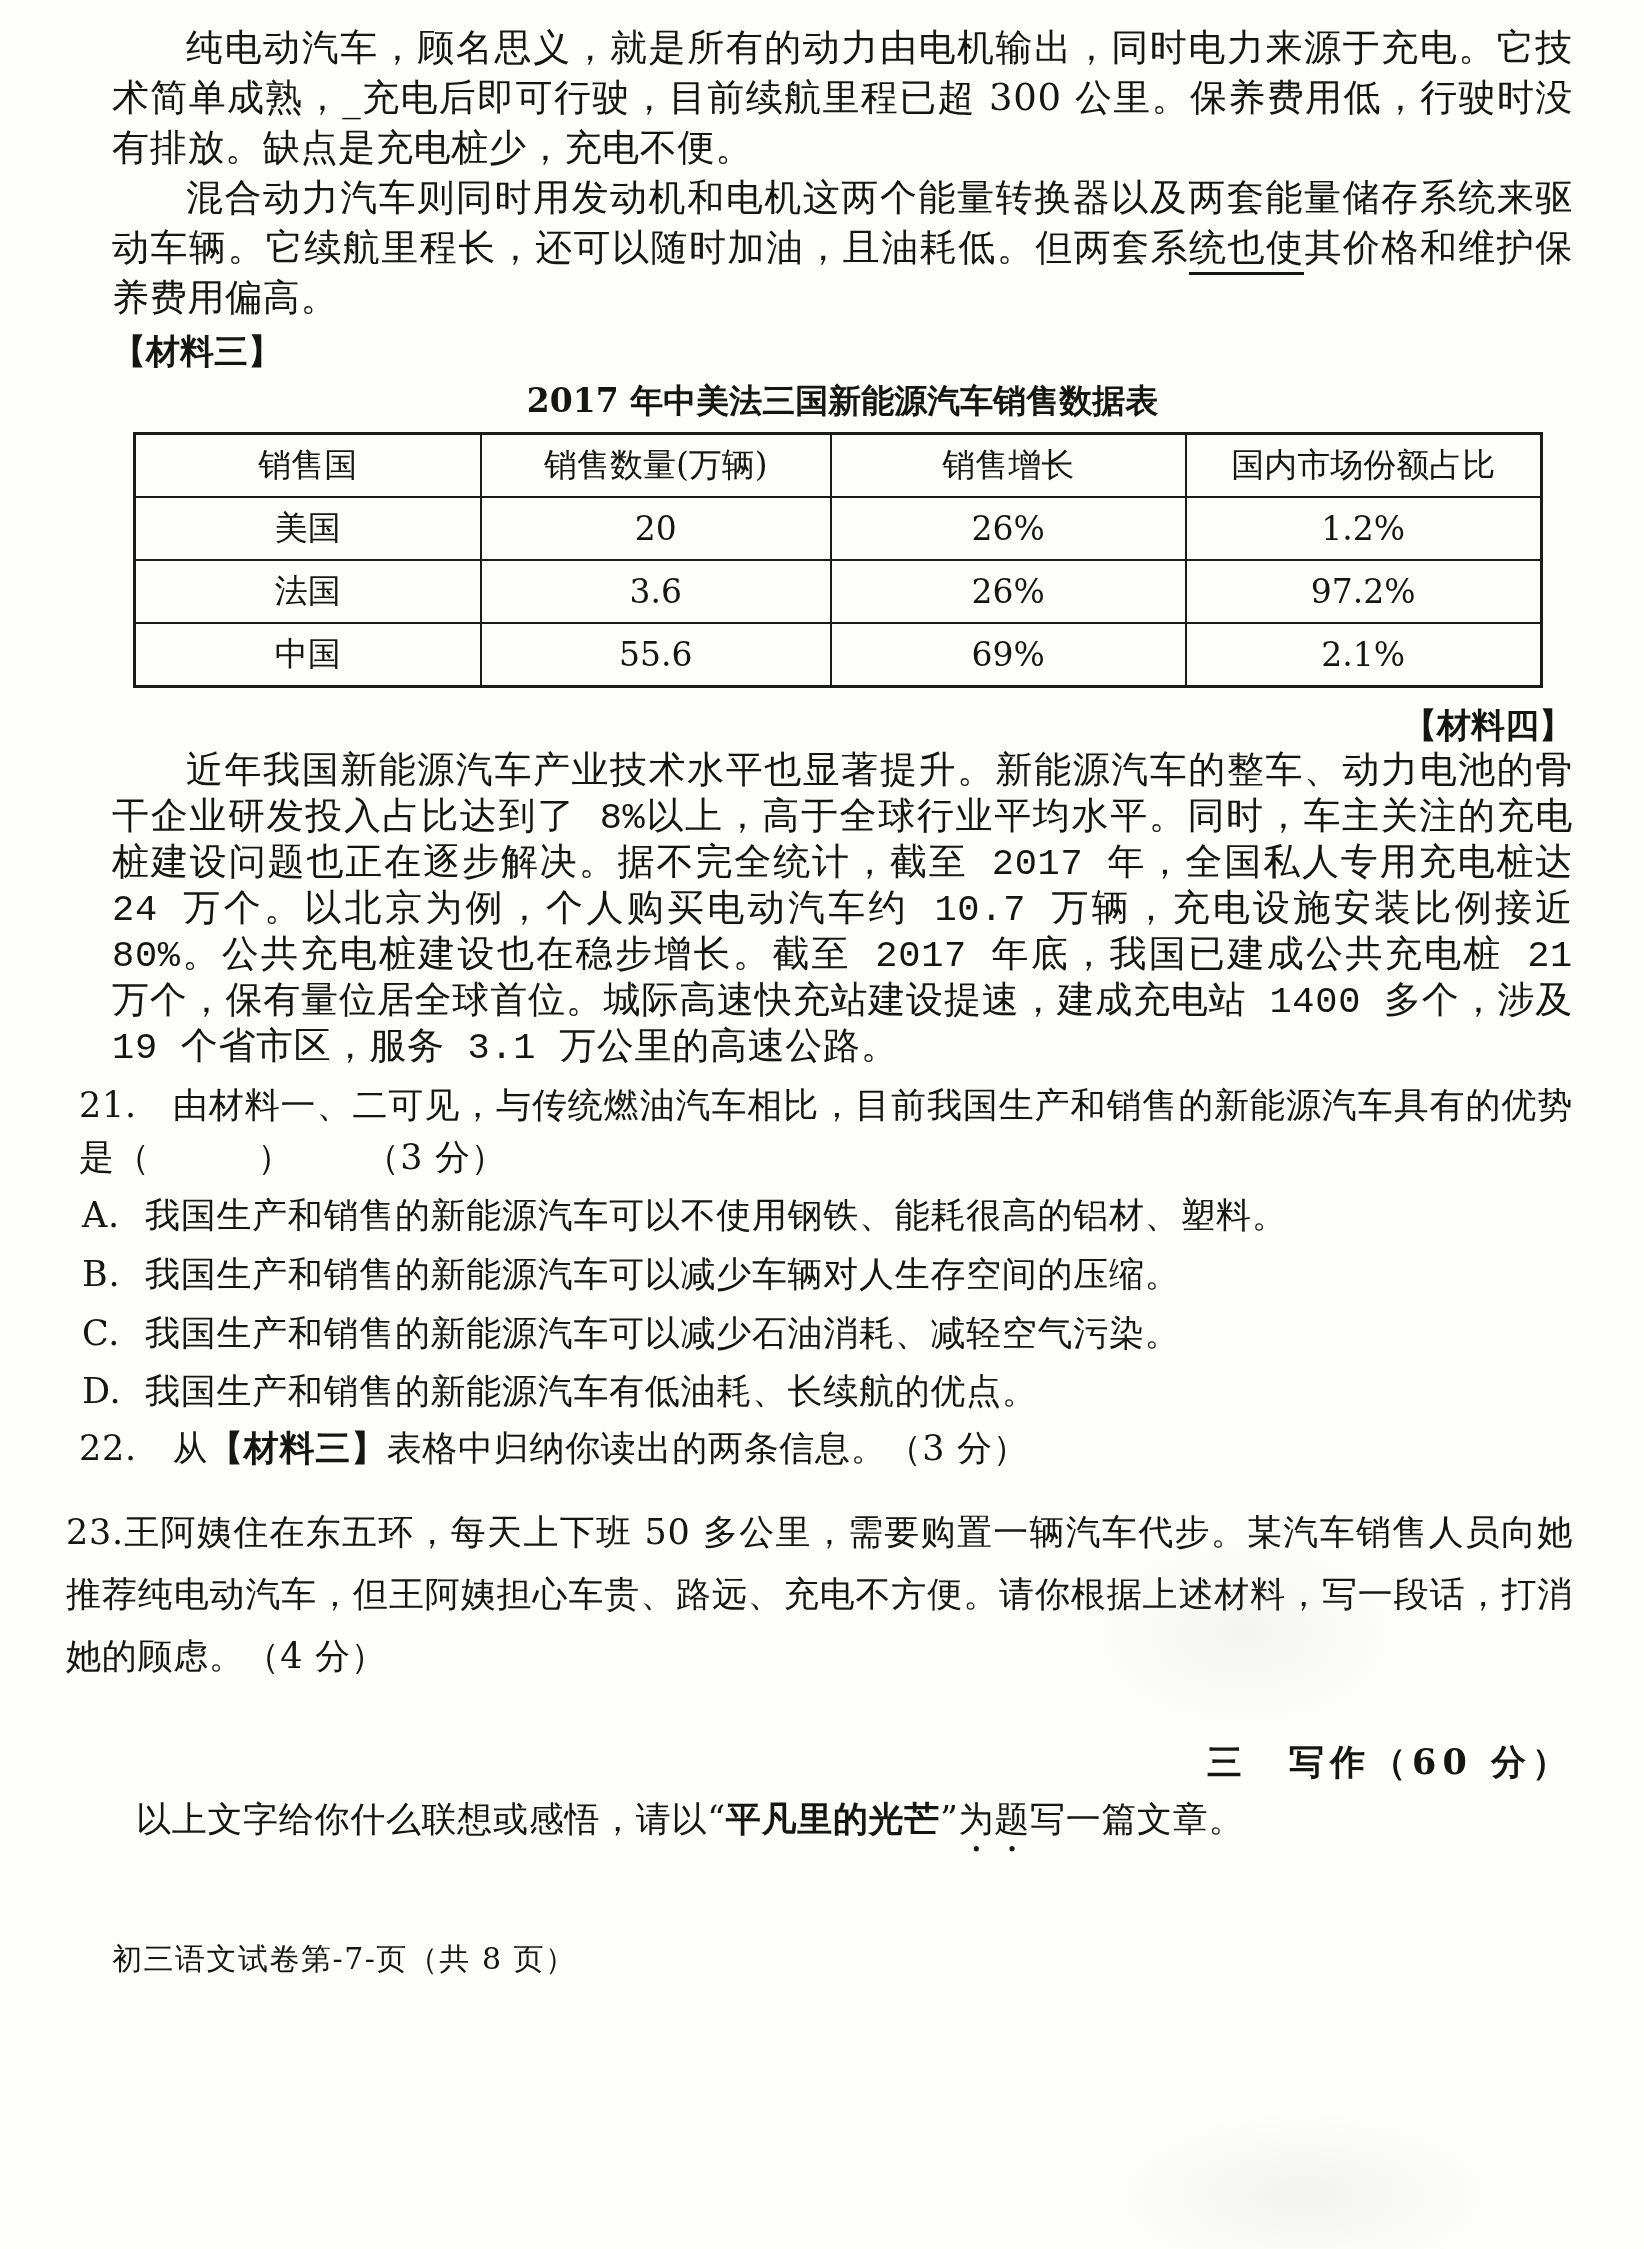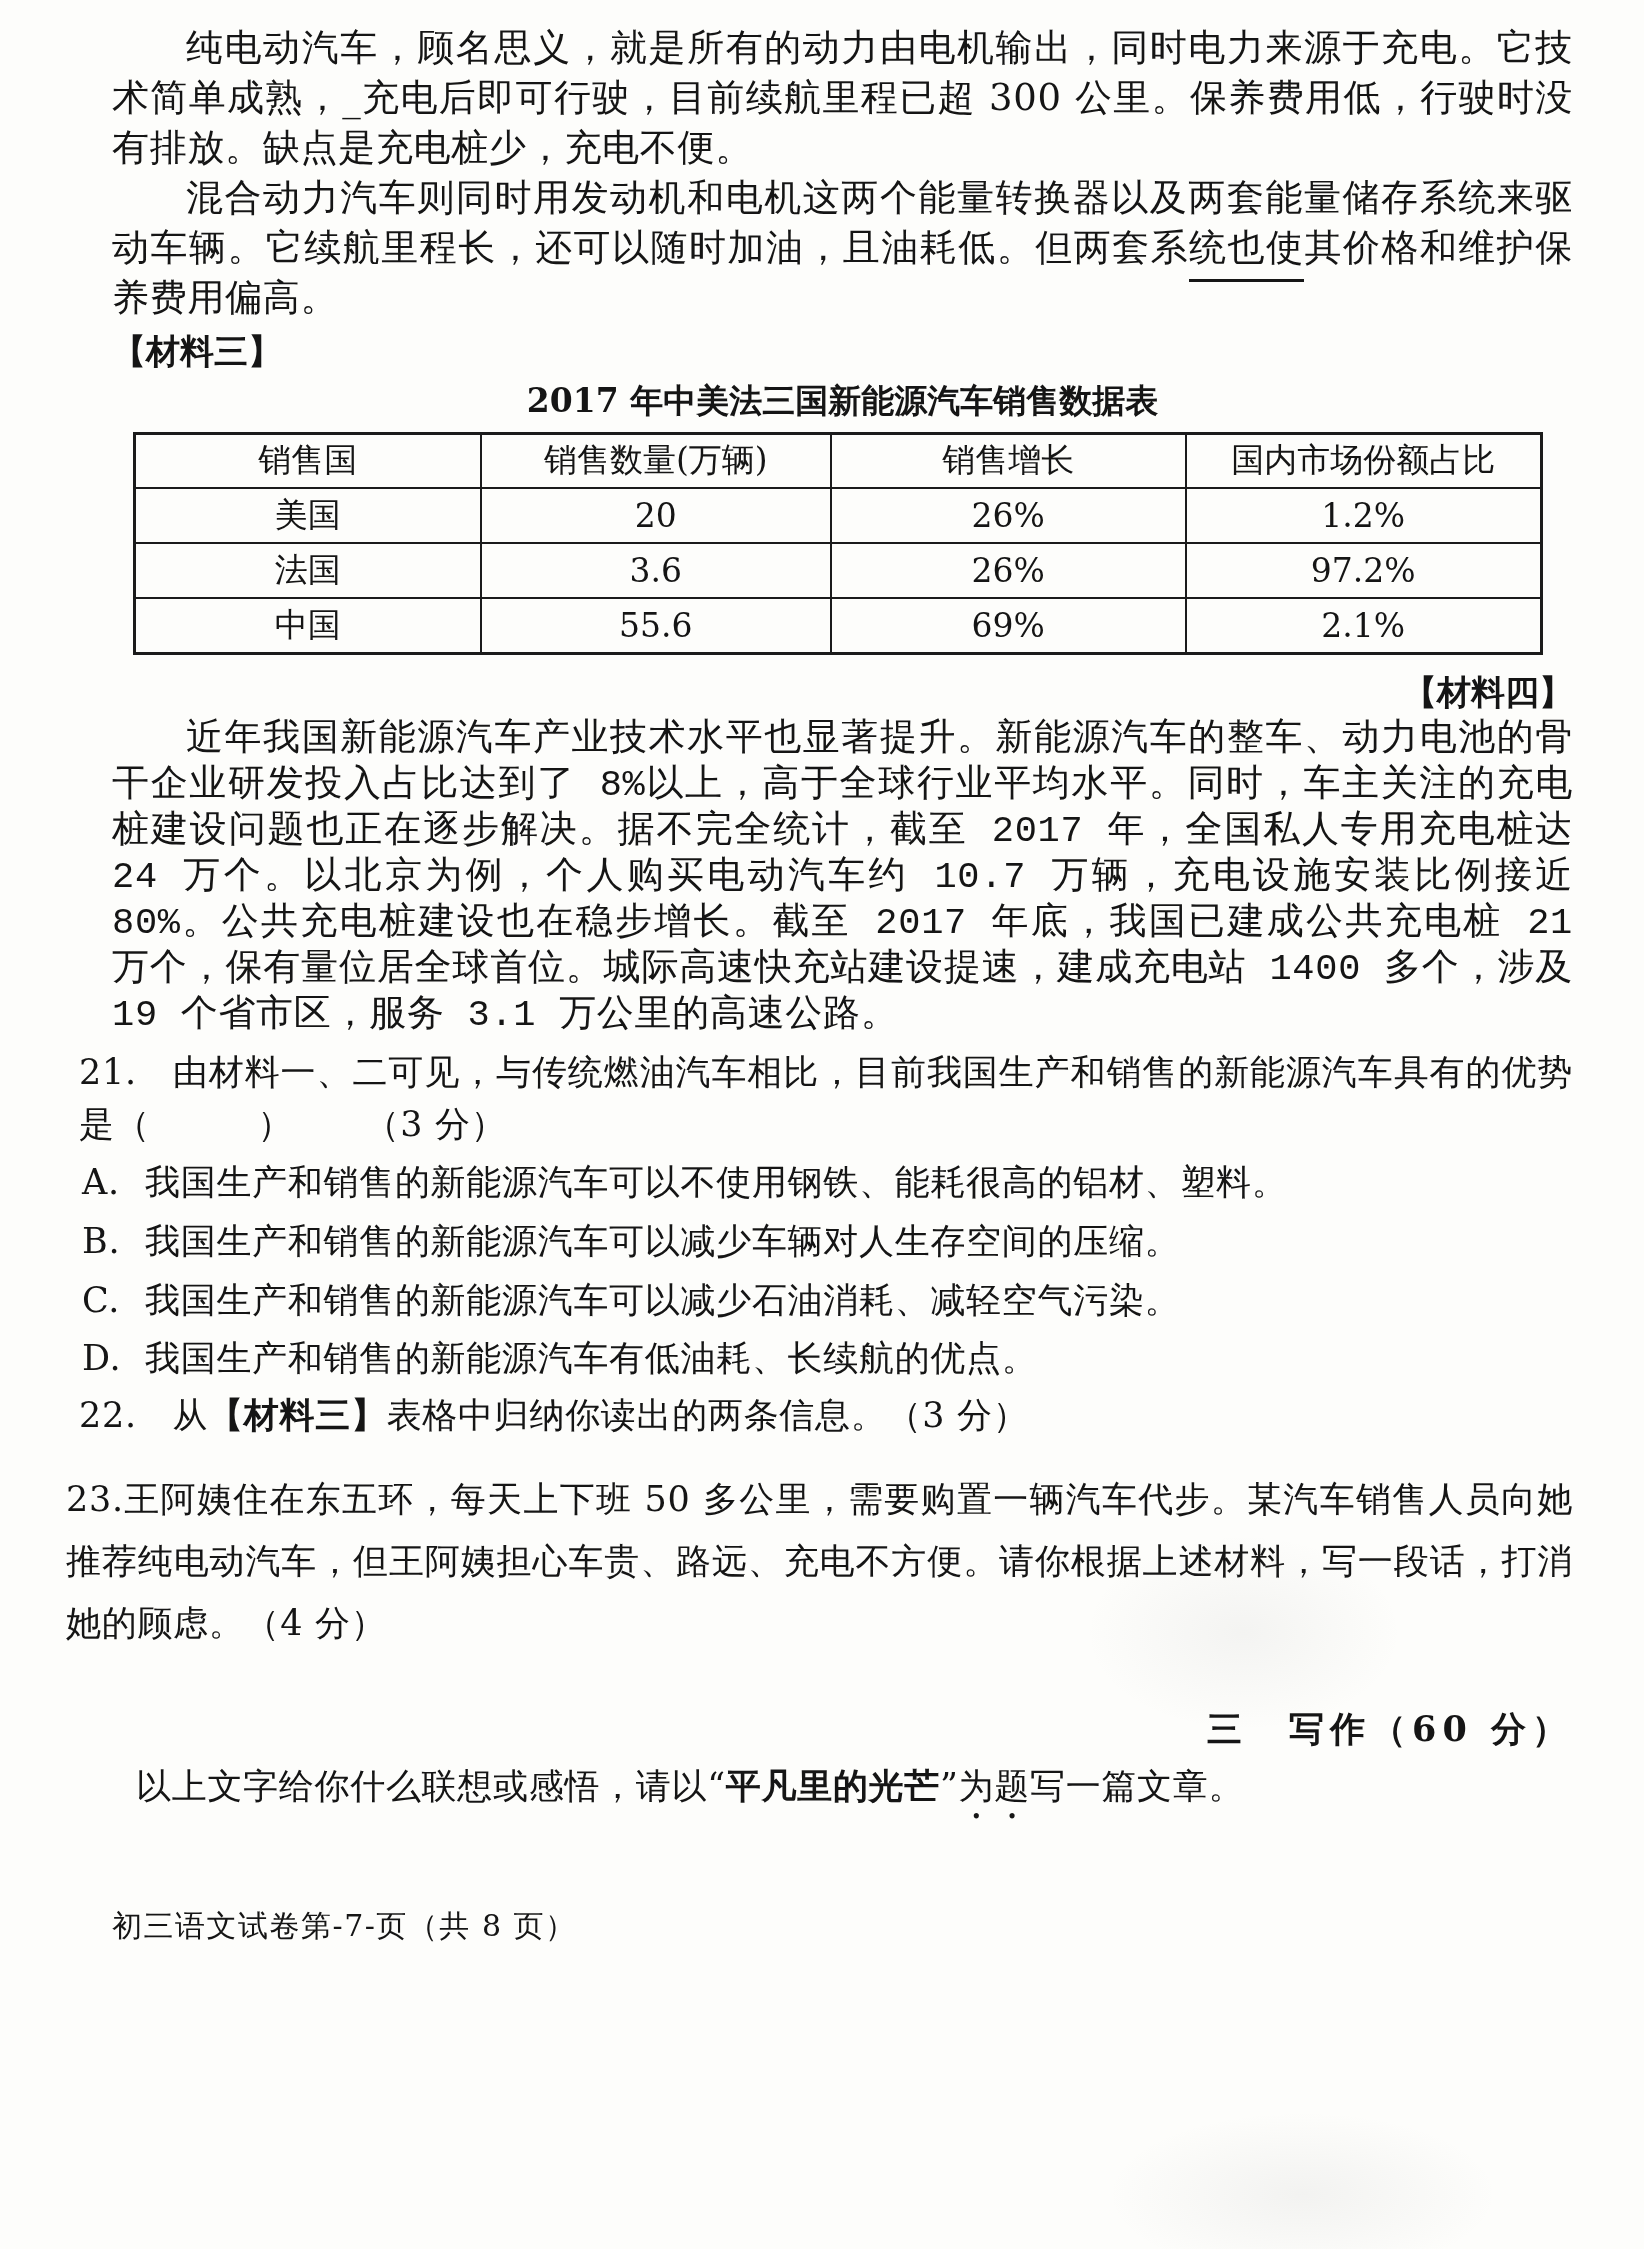--- a/index.html
+++ b/index.html
@@ -38,42 +38,42 @@
   }
 
   table.sales {
     border-collapse:collapse; table-layout:fixed;
     width:1410px; margin:10.5px 0 0 21px;
     border:3px solid #1b1b1b;
   }
   table.sales th, table.sales td {
     border:2.2px solid #1b1b1b;
     height:55px; text-align:center; vertical-align:middle;
-    font-size:33px; font-weight:normal; padding:0;
+    font-size:33px; font-weight:normal; padding:8px;
   }
 
   .question { font-size:35px; letter-spacing:0.7px; }
   .q21 { margin-left:-33px; }
   .q21-stem { line-height:52px; margin-top:7.5px; text-align:justify; }
   .option { display:flex; line-height:52px; margin-top:6.7px; margin-left:3px; }
   .opt-label { flex:0 0 63px; }
   .opt-text { flex:1 1 auto; }
   .q22 { margin-left:-33px; line-height:52px; margin-top:4.5px; }
   .q23 { margin-left:-46px; line-height:62px; margin-top:27px; text-align:justify; }
 
   .section-title {
     text-align:right; font-size:35px; font-weight:bold;
     line-height:52px; margin-top:49px; letter-spacing:6px;
   }
 
   .q24 { margin-left:-46px; line-height:50px; margin-top:12px; text-align:justify; }
   .q24-closing { margin-left:-46px; line-height:50px; margin-top:6px; text-indent:2em; }
 
   .seg-bold { font-weight:bold; }
-  .seg-underline { border-bottom:3px solid #161616; padding-bottom:10px; }
+  .seg-underline { border-bottom:3px solid #161616; padding-bottom:3px; }
   .seg-em-dots {
     font-weight:normal;
     -webkit-text-emphasis:filled dot #161616;
     text-emphasis:filled dot #161616;
     -webkit-text-emphasis-position:under;
     text-emphasis-position:under right;
   }
 
   .footer {
     font-size:30px; line-height:42px;

